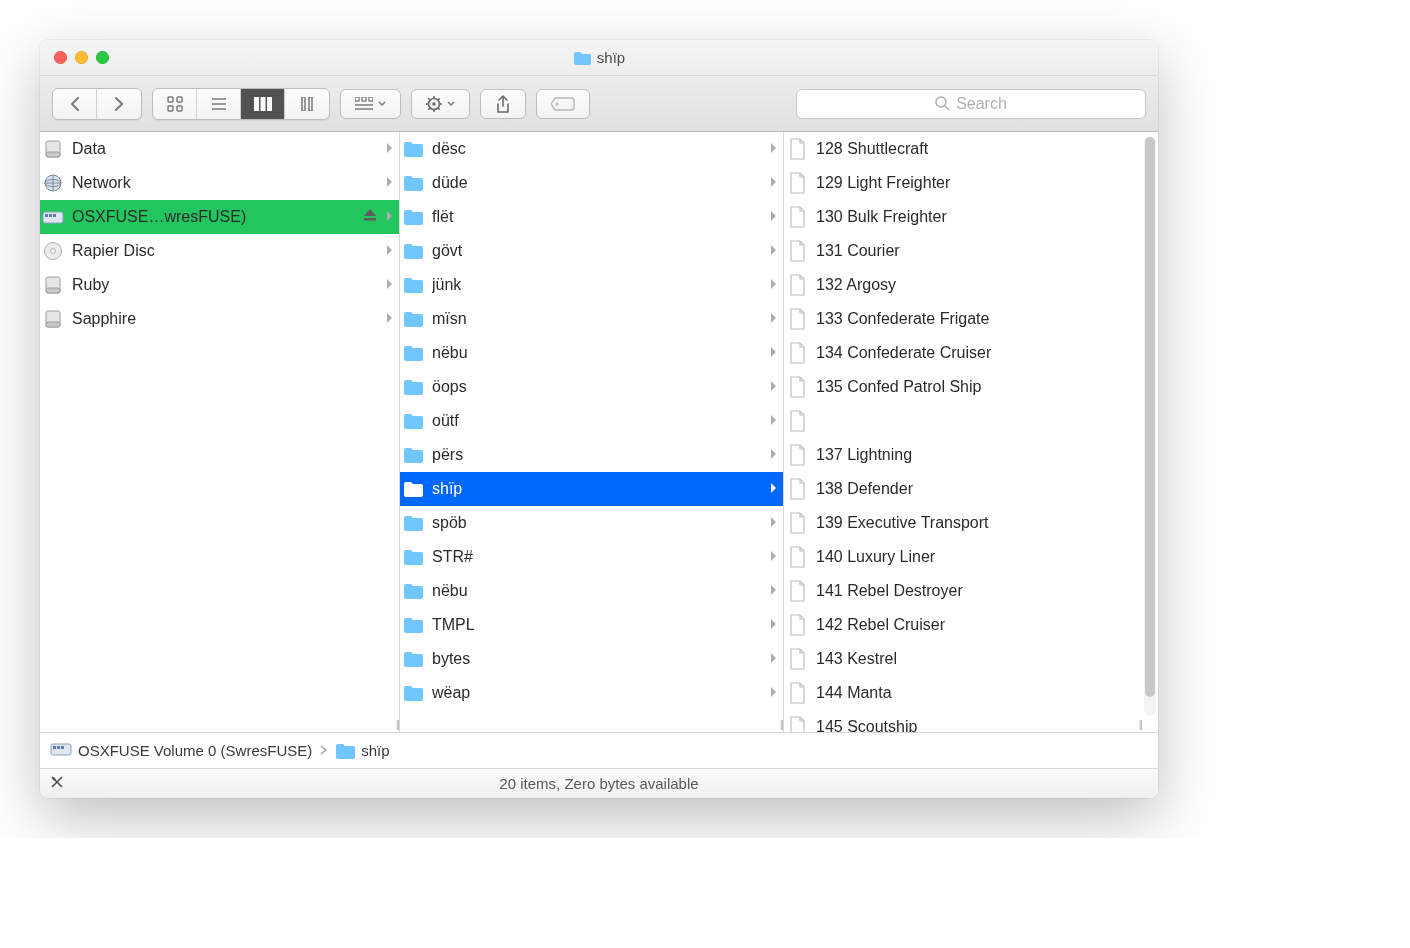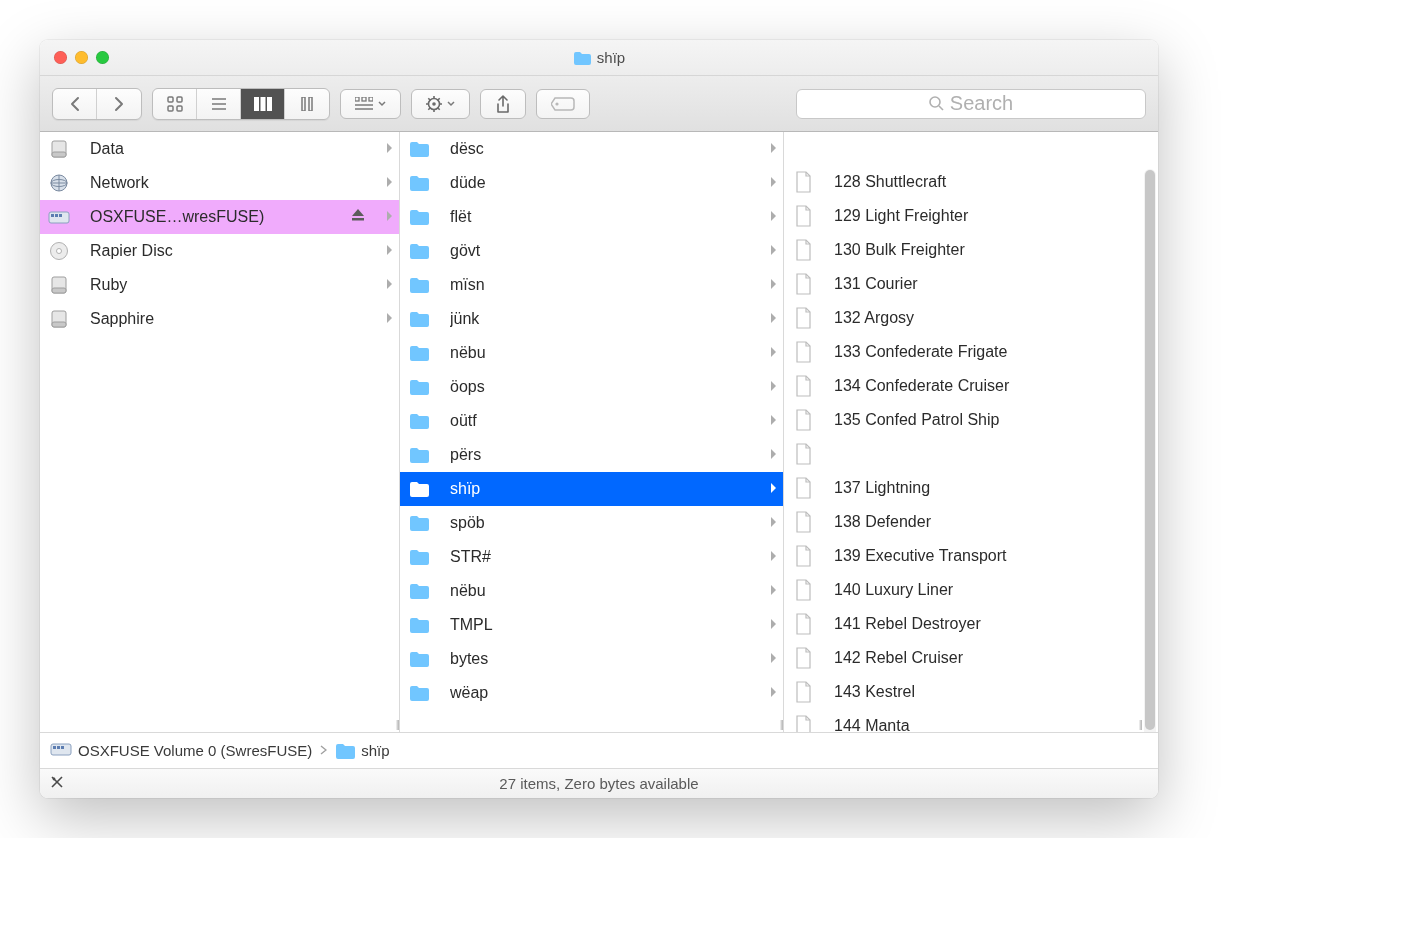--- a/index.html
+++ b/index.html
@@ -87,50 +87,50 @@
   gap: 5px;
 }
 .spacer { flex: 1; }
 .search {
   width: 350px; height: 30px;
   border: 1px solid #c8c8c8;
   border-radius: 6px;
   background: #fff;
   display: flex; align-items: center; justify-content: center;
   color: #b0b0b0;
-  font-size: 20px;
+  font-size: 16px;
   gap: 6px;
 }
 .content {
   display: flex;
   height: 600px;
   position: relative;
 }
 .column {
   border-right: 1px solid #d9d9d9;
   overflow-y: auto;
   overflow-x: hidden;
   flex-shrink: 0;
   position: relative;
 }
 .col-a { width: 360px; }
 .col-b { width: 384px; }
-.col-c { flex: 1; border-right: none; margin-top: 33px; }
+.col-c { flex: 1; border-right: none; }
 .item {
   height: 34px;
   display: flex;
   align-items: center;
-  padding-left: 8px;
+  padding-left: 2px;
   padding-right: 6px;
   font-size: 16px;
   color: #2b2b2b;
-  gap: 20px;
+  gap: 8px;
 }
 .item.selected-bg {
-  background: #f0abfc;
+  background: #22c55e;
 }
 .item.selected-folder {
   background: #0168ff;
   color: #fff;
 }
 .item .label { flex: 1; white-space: nowrap; overflow: hidden; text-overflow: ellipsis; }
 .item .arrow {
   color: #adadad;
   font-size: 12px;
 }
@@ -437,32 +437,32 @@
     <span class="arrow"><svg width="8" height="12">
               <path d="M2 1 L7 6 L2 11" fill="#adadad"></path>
             </svg></span>
         </div>
         <div class="item">
           <span class="icon">
             <svg class="svg" width="20" height="16">
               <path d="M1 3 Q1 1 3 1 L8 1 L10 3 L18 3 Q20 3 20 5 L20 14 Q20 16 18 16 L3 16 Q1 16 1 14 Z" fill="#71c6ff"></path>
             </svg>
           </span>
+    <span class="label">jünk</span>
+    <span class="arrow"><svg width="8" height="12">
+              <path d="M2 1 L7 6 L2 11" fill="#adadad"></path>
+            </svg></span>
+        </div>
+        <div class="item">
+          <span class="icon">
+            <svg class="svg" width="20" height="16">
+              <path d="M1 3 Q1 1 3 1 L8 1 L10 3 L18 3 Q20 3 20 5 L20 14 Q20 16 18 16 L3 16 Q1 16 1 14 Z" fill="#71c6ff"></path>
+            </svg>
+          </span>
     <span class="label">mïsn</span>
-    <span class="arrow"><svg width="8" height="12">
-              <path d="M2 1 L7 6 L2 11" fill="#adadad"></path>
-            </svg></span>
-        </div>
-        <div class="item">
-          <span class="icon">
-            <svg class="svg" width="20" height="16">
-              <path d="M1 3 Q1 1 3 1 L8 1 L10 3 L18 3 Q20 3 20 5 L20 14 Q20 16 18 16 L3 16 Q1 16 1 14 Z" fill="#71c6ff"></path>
-            </svg>
-          </span>
-    <span class="label">jünk</span>
     <span class="arrow"><svg width="8" height="12">
               <path d="M2 1 L7 6 L2 11" fill="#adadad"></path>
             </svg></span>
         </div>
         <div class="item">
           <span class="icon">
             <svg class="svg" width="20" height="16">
               <path d="M1 3 Q1 1 3 1 L8 1 L10 3 L18 3 Q20 3 20 5 L20 14 Q20 16 18 16 L3 16 Q1 16 1 14 Z" fill="#71c6ff"></path>
             </svg>
           </span>
@@ -776,16 +776,16 @@
     </div>
 
   <div class="statusbar">
     <span class="left-icon">
       <svg width="14" height="14">
           <line x1="2" y1="12" x2="12" y2="2" stroke="#4a4a4a" stroke-width="1.6"></line>
           <line x1="2" y1="2" x2="12" y2="12" stroke="#4a4a4a" stroke-width="1.6"></line>
           <circle cx="4" cy="4" r="1.4" fill="#4a4a4a"></circle>
         </svg>
     </span>
-    <span>27 items, Zero bytes available</span>
+    <span>20 items, Zero bytes available</span>
   </div>
 
 </div>
 
 </body></html>

